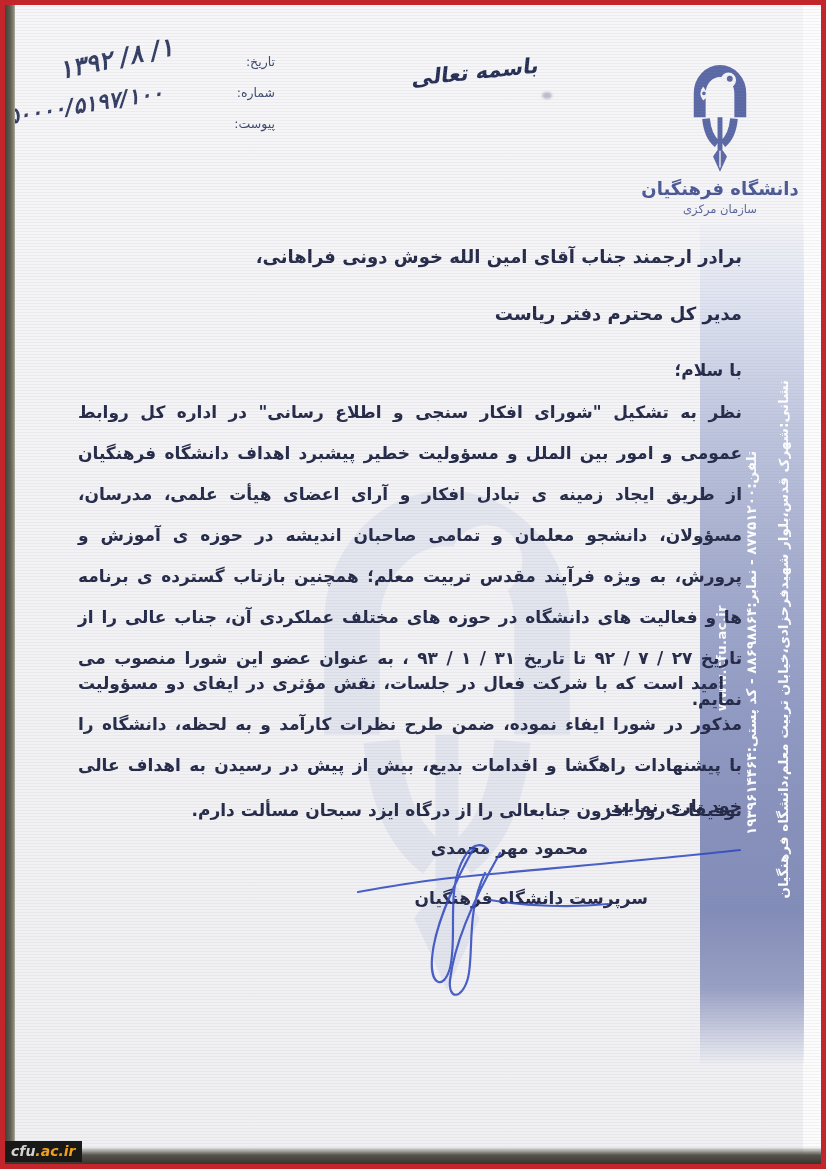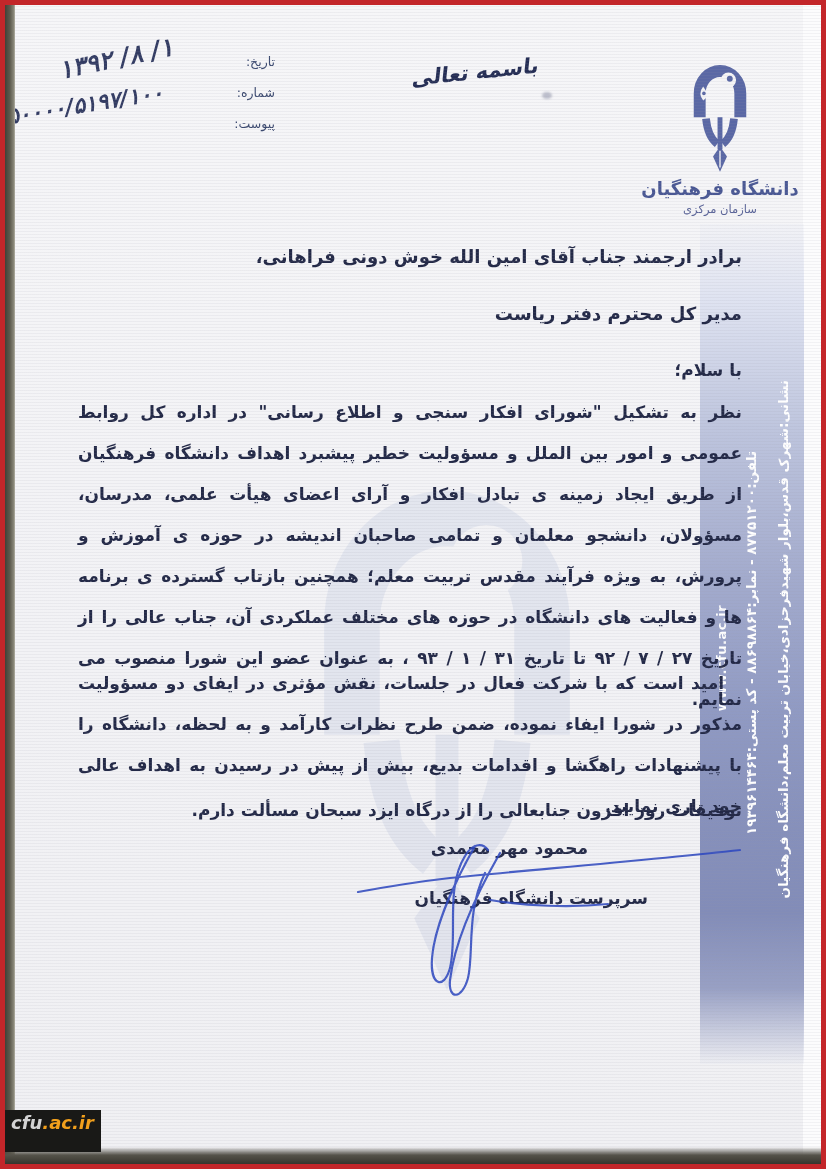--- a/index.html
+++ b/index.html
@@ -68,22 +68,22 @@
   .para1{top:392px;}
   .para2{top:663px;text-indent:18px;}
   .closing{top:800px;font-size:17px;font-weight:bold;}
   .signer-name{position:absolute;right:238px;top:838px;direction:rtl;color:#232947;
       font-size:17px;font-weight:bold;z-index:3;white-space:nowrap;}
   .signer-title{position:absolute;right:178px;top:888px;direction:rtl;color:#232947;
       font-size:17px;font-weight:bold;z-index:3;white-space:nowrap;}
   .signature{position:absolute;left:340px;top:828px;z-index:4;}
 
   
-  .cfu-badge{position:absolute;left:5px;bottom:17px;z-index:8;background:#191917;
-      padding:2px 7px 19px 6px;font-size:18px;font-weight:bold;font-style:italic;white-space:nowrap;}
+  .cfu-badge{position:absolute;left:5px;bottom:7px;z-index:8;background:#191917;
+      padding:2px 7px 3px 6px;font-size:14px;font-weight:bold;font-style:italic;white-space:nowrap;}
   .cfu-badge .w{color:#d3d3d3;}
   .cfu-badge .o{color:#f2a01c;}
 </style>
 </head>
 <body>
 
 <div class="scan">
 
   <div class="right-margin"></div>
 

